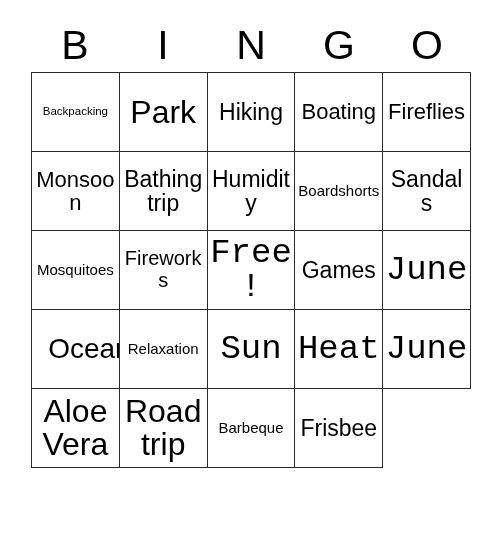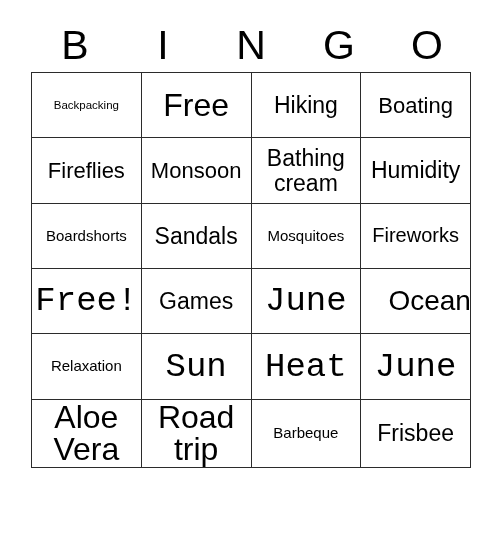--- a/index.html
+++ b/index.html
@@ -48,21 +48,21 @@
   #grid {
     position: absolute;
     left: 31px;
     top: 72px;
     width: 440px;
     height: 396px;
     border-top: 1px solid #2b2b2b;
     border-left: 1px solid #2b2b2b;
     box-sizing: border-box;
     display: grid;
-    grid-template-columns: repeat(4, 1fr);
+    grid-template-columns: repeat(5, 1fr);
     grid-template-rows: repeat(5, 1fr);
     background: #ffffff;
   }
   .cell {
     border-right: 1px solid #2b2b2b;
     border-bottom: 1px solid #2b2b2b;
     box-sizing: border-box;
     display: flex;
     align-items: center;
     justify-content: center;
@@ -101,36 +101,36 @@
     <div class="header-letter">N</div>
     <div class="header-letter">G</div>
     <div class="header-letter">O</div>
   </div>
 
   <div id="grid">
       <div class="cell fs-xs">
         <span class="txt">Backpacking</span>
       </div>
       <div class="cell fs-xxl">
-        <span class="txt">Free</span>
+        <span class="txt">Park</span>
       </div>
       <div class="cell fs-l">
         <span class="txt">Hiking</span>
       </div>
       <div class="cell fs-ml">
         <span class="txt">Boating</span>
       </div>
       <div class="cell fs-ml">
         <span class="txt">Fireflies</span>
       </div>
       <div class="cell fs-ml">
         <span class="txt">Monsoon</span>
       </div>
       <div class="cell fs-l">
-        <span class="txt">Bathing cream</span>
+        <span class="txt">Bathing trip</span>
       </div>
       <div class="cell fs-l">
         <span class="txt">Humidity</span>
       </div>
       <div class="cell fs-s">
         <span class="txt">Boardshorts</span>
       </div>
       <div class="cell fs-l">
         <span class="txt">Sandals</span>
       </div>

